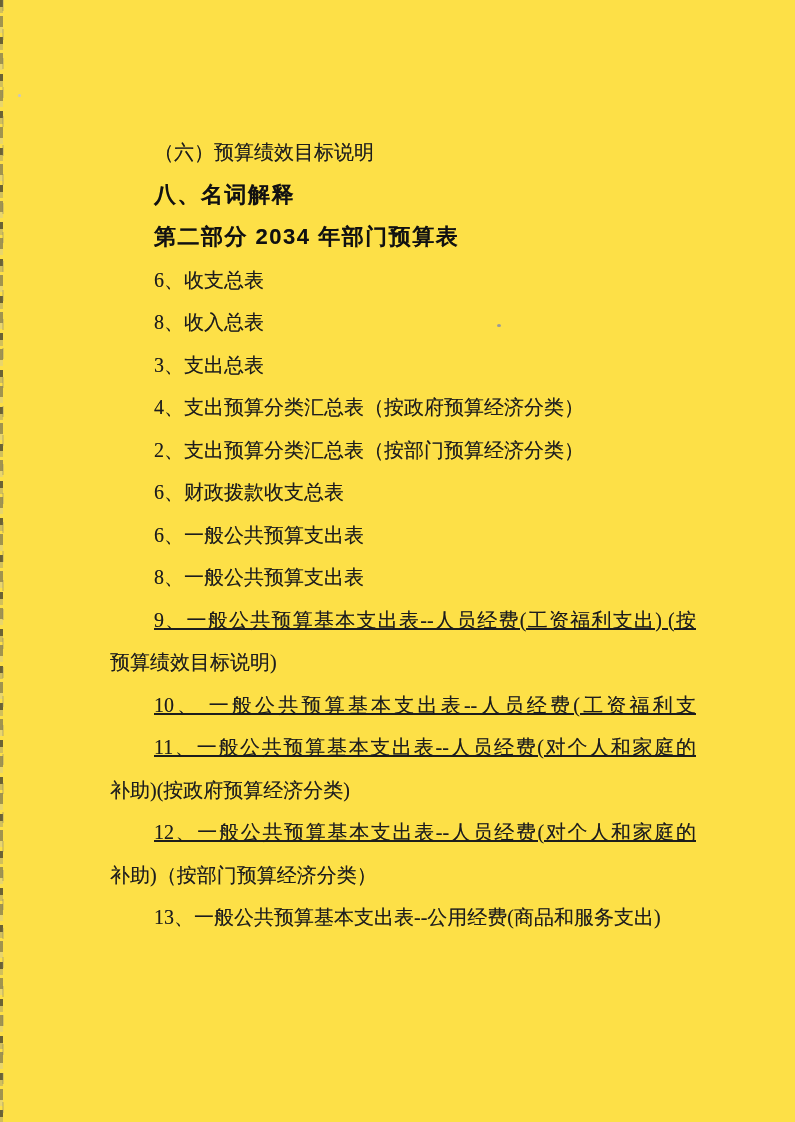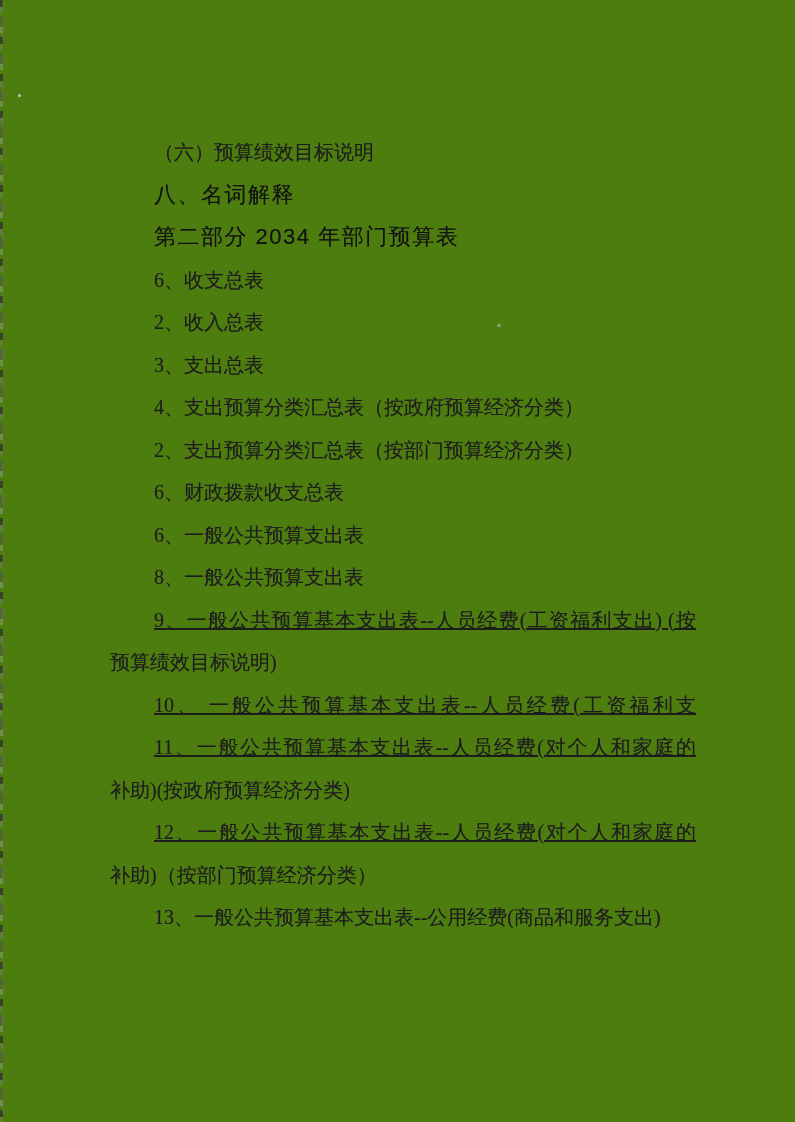--- a/index.html
+++ b/index.html
@@ -9,21 +9,21 @@
   body {
     width: 795px;
     height: 1122px;
     position: relative;
     background: #ffffff;
     overflow: hidden;
   }
   .page {
     position: absolute;
     inset: 0;
-    background: #4d7c0f;
+    background: #fde047;
   }
   
   .scan-edge {
     position: absolute;
     left: 0;
     top: 0;
     width: 3px;
     height: 1122px;
     background:
       repeating-linear-gradient(180deg,
@@ -58,21 +58,21 @@
   }
   .ln {
     line-height: 42.5px;
     height: 42.5px;
   }
   .ind {
     text-indent: 44px;
   }
   .hd {
     font-family: "Liberation Sans", "DejaVu Sans", sans-serif;
-    font-weight: 400;
+    font-weight: 700;
     font-size: 22px;
     letter-spacing: 1.5px;
     color: #111111;
   }
   .jst {
     text-align: justify;
     text-align-last: justify;
     text-decoration: underline;
   }
   .speck {
@@ -100,21 +100,21 @@
 <div class="page">
   <div class="scan-edge"></div>
   <div class="speck speck-1"></div>
   <div class="speck speck-2"></div>
 
   <div class="content">
     <div class="ln ind">（六）预算绩效目标说明</div>
     <div class="ln ind hd">八、名词解释</div>
     <div class="ln ind hd">第二部分 2034 年部门预算表</div>
     <div class="ln ind">6、收支总表</div>
-    <div class="ln ind">2、收入总表</div>
+    <div class="ln ind">8、收入总表</div>
     <div class="ln ind">3、支出总表</div>
     <div class="ln ind">4、支出预算分类汇总表（按政府预算经济分类）</div>
     <div class="ln ind">2、支出预算分类汇总表（按部门预算经济分类）</div>
     <div class="ln ind">6、财政拨款收支总表</div>
     <div class="ln ind">6、一般公共预算支出表</div>
     <div class="ln ind">8、一般公共预算支出表</div>
     <div class="ln ind jst">9、一般公共预算基本支出表--人员经费(工资福利支出) (按</div>
     <div class="ln">预算绩效目标说明)</div>
     <div class="ln ind jst">10、 一般公共预算基本支出表--人员经费(工资福利支</div>
     <div class="ln ind jst">11、一般公共预算基本支出表--人员经费(对个人和家庭的</div>

